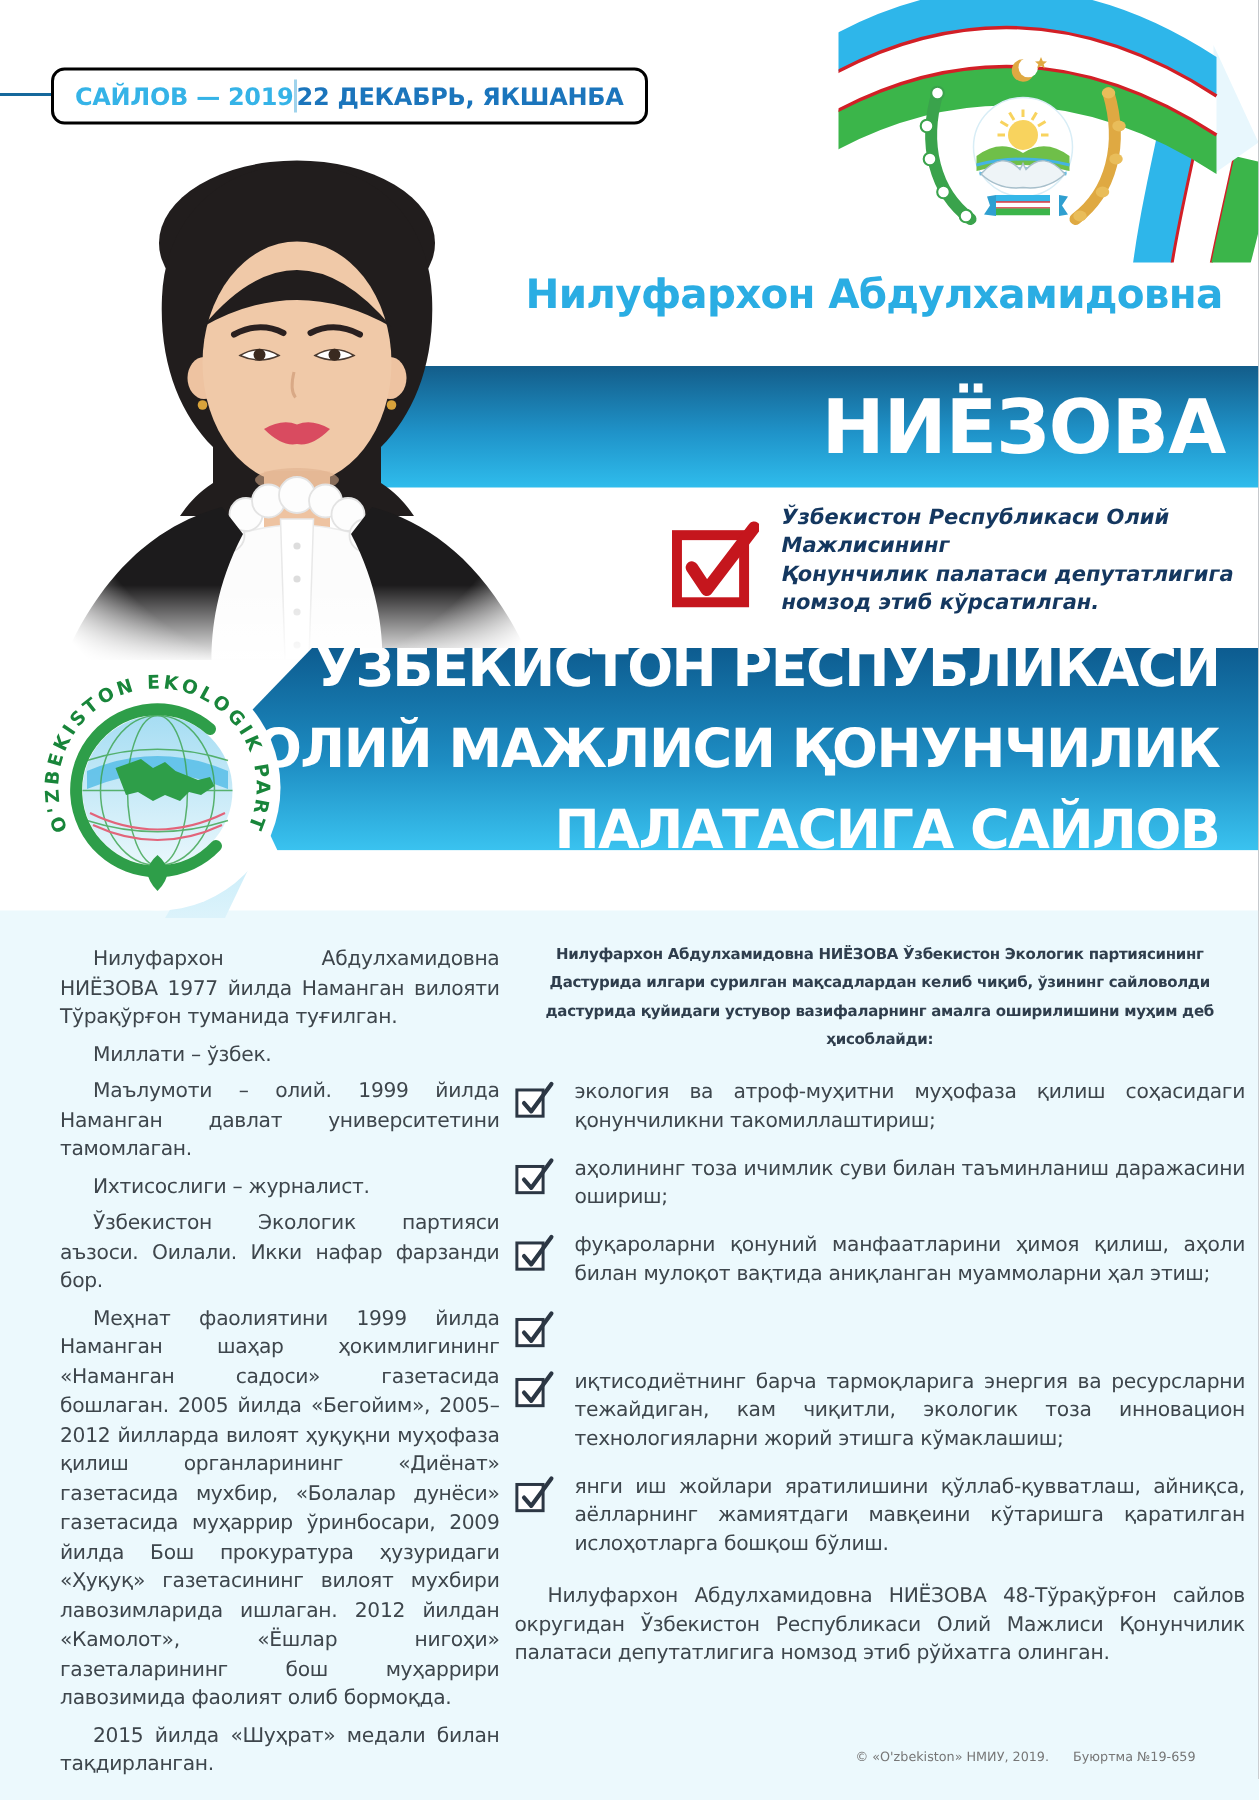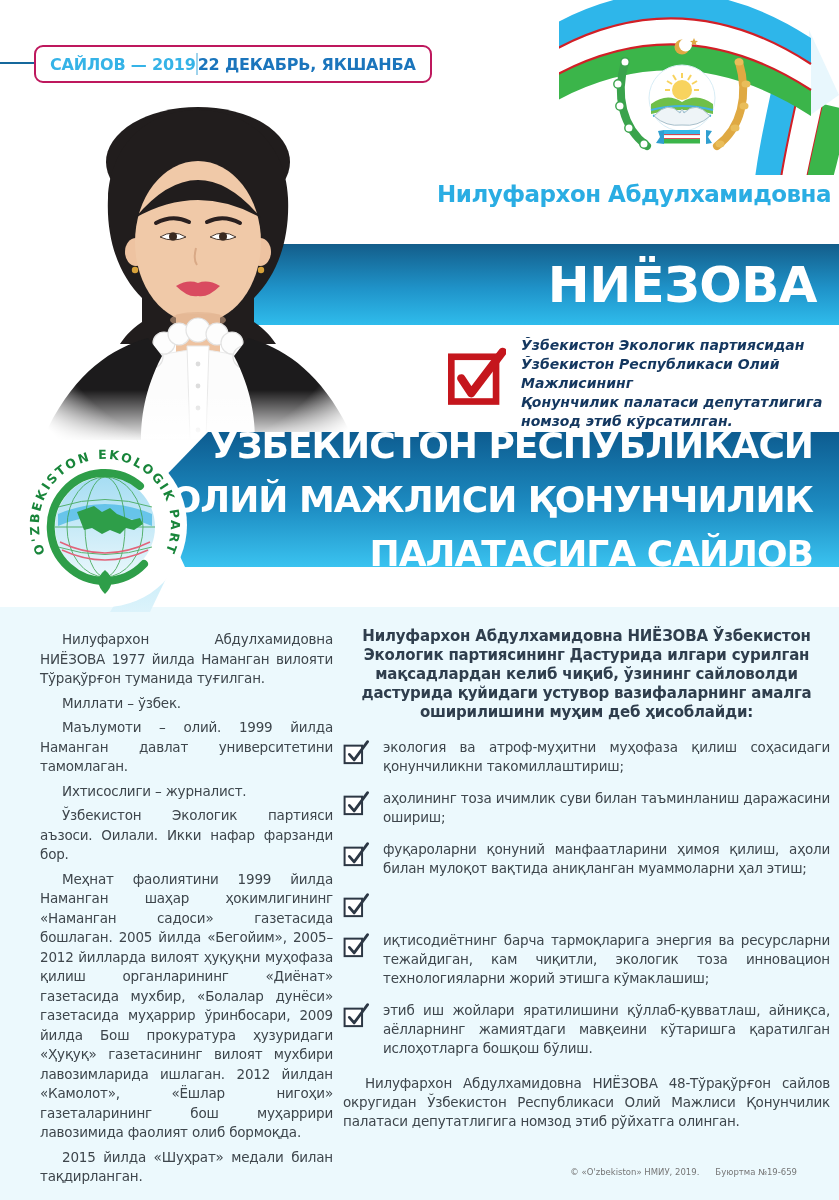--- a/index.html
+++ b/index.html
@@ -6,34 +6,34 @@
   .poster{position:relative;width:839px;height:1200px;margin:0 auto;background:#ffffff;
           overflow:hidden;font-family:"DejaVu Sans",sans-serif;}
   .abs{position:absolute;}
 
   
   .bg-lower{left:0;top:607px;width:839px;height:593px;background:#ecf9fd;}
 
   
   .badge-dash{left:0;top:62px;width:34px;height:2px;background:#15689c;}
   .badge{left:34px;top:45px;height:38px;display:flex;align-items:center;gap:0;
-         padding:0 14px;border:2px solid #be185d;border-radius:9px;background:#fff;
+         padding:0 14px;border:2px solid #000000;border-radius:9px;background:#fff;
          box-sizing:border-box;z-index:6;}
   .badge .b1{font-weight:bold;font-size:16px;letter-spacing:-0.2px;color:#35b3e7;white-space:nowrap;}
   .badge .b2{font-weight:bold;font-size:16px;letter-spacing:-0.2px;color:#1b75bc;white-space:nowrap;}
   .badge .sep{width:2px;height:22px;background:#9fd3ec;}
 
   
   .ribbon{right:0;top:0;width:280px;height:175px;z-index:1;}
 
   
   .photo{left:48px;top:90px;width:300px;height:350px;z-index:2;}
 
   
-  .first-name{right:8px;top:181px;width:600px;text-align:right;font-size:23px;font-weight:bold;
+  .first-name{right:24px;top:181px;width:600px;text-align:right;font-size:27px;font-weight:bold;
               letter-spacing:-0.5px;color:#2aade3;z-index:2;}
   .surname-band{left:243px;top:244px;right:0;height:81px;z-index:1;
                 background:linear-gradient(180deg,#135d8a 0%,#1f93c9 55%,#2fbcec 100%);
                 border-radius:7px 0 0 7px;display:flex;align-items:center;justify-content:flex-end;
                 padding-right:22px;box-sizing:border-box;}
   .surname{font-size:50px;font-weight:bold;color:#ffffff;letter-spacing:-0.5px;line-height:1;}
 
   
   .nomination{left:448px;top:336px;width:384px;display:flex;gap:15px;z-index:2;}
   .red-check{width:58px;height:62px;flex:none;margin-top:8px;}
@@ -51,21 +51,21 @@
   .banner-line{font-size:36px;font-weight:bold;color:#ffffff;line-height:54px;letter-spacing:-1px;
                white-space:nowrap;}
 
   .party-logo{left:22px;top:442px;width:166px;height:166px;z-index:4;}
 
   
   .bio-col{left:40px;top:630px;width:293px;z-index:5;}
   .bio-col p{margin:0 0 5px 0;text-indent:22px;text-align:justify;
              font-size:13.5px;line-height:19.5px;letter-spacing:-0.2px;color:#3e464c;}
   .platform-col{left:343px;top:627px;width:487px;z-index:5;}
-  .intro{font-weight:bold;text-align:center;font-size:15px;line-height:19px;
+  .intro{font-weight:bold;text-align:center;font-size:10px;line-height:19px;
          letter-spacing:-0.2px;color:#2f3e4d;margin:0 0 16px 0;}
   .pl-item{display:flex;gap:13px;margin-bottom:13px;}
   .cbx{width:27px;height:26px;flex:none;margin-top:1px;}
   .pl-text{margin:0;text-align:justify;font-size:13.5px;line-height:19px;
            letter-spacing:-0.2px;color:#3e464c;}
   .closing{margin:16px 0 0 0;text-indent:22px;text-align:justify;font-size:13.5px;
            line-height:19px;letter-spacing:-0.2px;color:#3e464c;}
 
   .footer{right:42px;top:1167px;display:flex;gap:16px;font-size:8.5px;color:#767676;z-index:5;}
 </style>
@@ -196,21 +196,20 @@
   <div class="abs surname-band">
     <span class="surname">НИЁЗОВА</span>
   </div>
 
   <div class="abs nomination">
     <svg class="red-check" viewBox="0 0 70 72" xmlns="http://www.w3.org/2000/svg">
       <rect x="4" y="14" width="54" height="54" fill="#ffffff" stroke="#c5161d" stroke-width="8"></rect>
       <path d="M16,40 L28,58 L66,8" stroke="#c5161d" stroke-width="10" fill="none" stroke-linecap="round" stroke-linejoin="round"></path>
     </svg>
     <div class="nom-lines">
-      <div>Ўзбекистон Экологик партиясидан</div>
       <div>Ўзбекистон Республикаси Олий Мажлисининг</div>
       <div>Қонунчилик палатаси депутатлигига</div>
       <div>номзод этиб кўрсатилган.</div>
     </div>
   </div>
 
   <div class="abs light-stripe"></div>
   <div class="abs big-banner">
     <div class="banner-line">ЎЗБЕКИСТОН РЕСПУБЛИКАСИ</div>
     <div class="banner-line">ОЛИЙ МАЖЛИСИ ҚОНУНЧИЛИК</div>
@@ -290,21 +289,21 @@
           <rect x="2" y="8" width="22" height="22" fill="#fff" stroke="#2c3744" stroke-width="2.5"></rect>
           <path d="M8,19 L14,26 L31,3" stroke="#2c3744" stroke-width="3.5" fill="none" stroke-linecap="round" stroke-linejoin="round"></path>
         </svg>
       <p class="pl-text">иқтисодиётнинг барча тармоқларига энергия ва ресурсларни тежайдиган, кам чиқитли, экологик тоза инновацион технологияларни жорий этишга кўмаклашиш;</p>
     </div>
     <div class="pl-item">
       <svg class="cbx" viewBox="0 0 34 32">
           <rect x="2" y="8" width="22" height="22" fill="#fff" stroke="#2c3744" stroke-width="2.5"></rect>
           <path d="M8,19 L14,26 L31,3" stroke="#2c3744" stroke-width="3.5" fill="none" stroke-linecap="round" stroke-linejoin="round"></path>
         </svg>
-      <p class="pl-text">этиб иш жойлари яратилишини қўллаб-қувватлаш, айниқса, аёлларнинг жамиятдаги мавқеини кўтаришга қаратилган ислоҳотларга бошқош бўлиш.</p>
+      <p class="pl-text">янги иш жойлари яратилишини қўллаб-қувватлаш, айниқса, аёлларнинг жамиятдаги мавқеини кўтаришга қаратилган ислоҳотларга бошқош бўлиш.</p>
     </div>
 
     <p class="closing">Нилуфархон Абдулхамидовна НИЁЗОВА 48-Тўрақўрғон сайлов округидан Ўзбекистон Республикаси Олий Мажлиси Қонунчилик палатаси депутатлигига номзод этиб рўйхатга олинган.</p>
   </div>
 
   <div class="abs footer">
     <span>© «O'zbekiston» НМИУ, 2019.</span>
     <span>Буюртма №19-659</span>
   </div>
 

